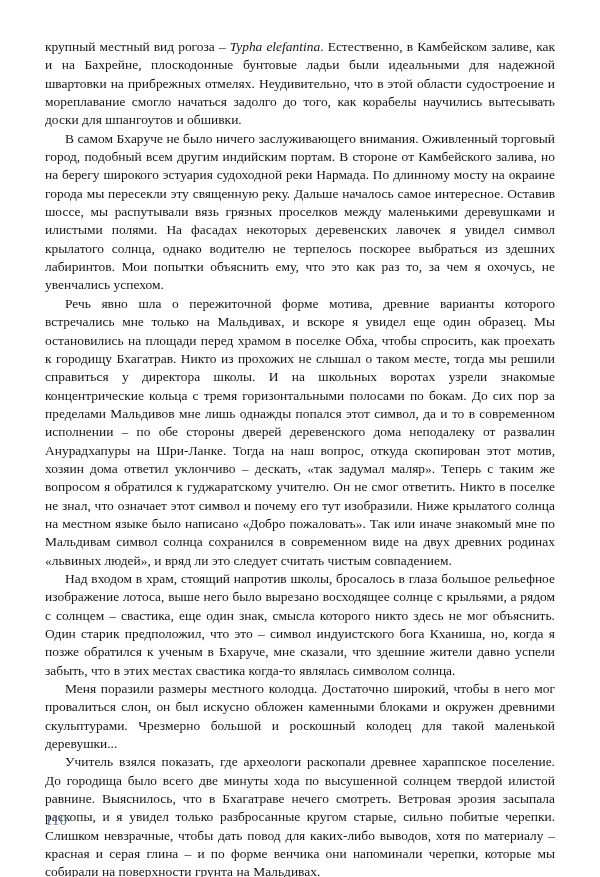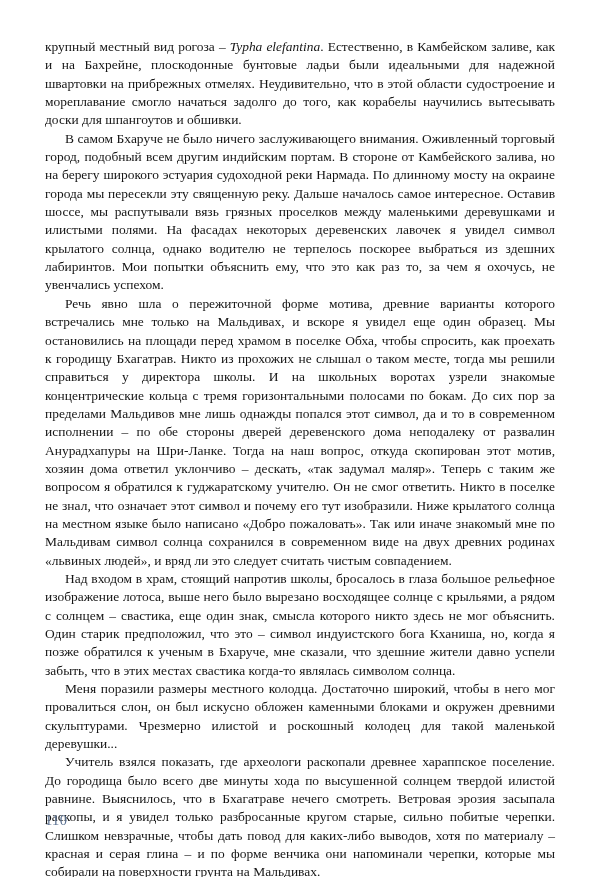--- a/index.html
+++ b/index.html
@@ -71,21 +71,21 @@
   <div class="text-column">
 
     <p class="para first"><span>крупный местный вид рогоза – </span><span class="sci-name">Typha elefantina</span><span>. Естественно, в Камбейском заливе, как и на Бахрейне, плоскодонные бунтовые ладьи были идеальными для надежной швартовки на прибрежных отмелях. Неудивительно, что в этой области судостроение и мореплавание смогло начаться задолго до того, как корабелы научились вытесывать доски для шпангоутов и обшивки.</span></p>
 
     <p class="para">В самом Бхаруче не было ничего заслуживающего внимания. Оживленный торговый город, подобный всем другим индийским портам. В стороне от Камбейского залива, но на берегу широкого эстуария судоходной реки Нармада. По длинному мосту на окраине города мы пересекли эту священную реку. Дальше началось самое интересное. Оставив шоссе, мы распутывали вязь грязных проселков между маленькими деревушками и илистыми полями. На фасадах некоторых деревенских лавочек я увидел символ крылатого солнца, однако водителю не терпелось поскорее выбраться из здешних лабиринтов. Мои попытки объяснить ему, что это как раз то, за чем я охочусь, не увенчались успехом.</p>
 
     <p class="para">Речь явно шла о пережиточной форме мотива, древние варианты которого встречались мне только на Мальдивах, и вскоре я увидел еще один образец. Мы остановились на площади перед храмом в поселке Обха, чтобы спросить, как проехать к городищу Бхагатрав. Никто из прохожих не слышал о таком месте, тогда мы решили справиться у директора школы. И на школьных воротах узрели знакомые концентрические кольца с тремя горизонтальными полосами по бокам. До сих пор за пределами Мальдивов мне лишь однажды попался этот символ, да и то в современном исполнении – по обе стороны дверей деревенского дома неподалеку от развалин Анурадхапуры на Шри-Ланке. Тогда на наш вопрос, откуда скопирован этот мотив, хозяин дома ответил уклончиво – дескать, «так задумал маляр». Теперь с таким же вопросом я обратился к гуджаратскому учителю. Он не смог ответить. Никто в поселке не знал, что означает этот символ и почему его тут изобразили. Ниже крылатого солнца на местном языке было написано «Добро пожаловать». Так или иначе знакомый мне по Мальдивам символ солнца сохранился в современном виде на двух древних родинах «львиных людей», и вряд ли это следует считать чистым совпадением.</p>
 
     <p class="para">Над входом в храм, стоящий напротив школы, бросалось в глаза большое рельефное изображение лотоса, выше него было вырезано восходящее солнце с крыльями, а рядом с солнцем – свастика, еще один знак, смысла которого никто здесь не мог объяснить. Один старик предположил, что это – символ индуистского бога Кханиша, но, когда я позже обратился к ученым в Бхаруче, мне сказали, что здешние жители давно успели забыть, что в этих местах свастика когда-то являлась символом солнца.</p>
 
-    <p class="para">Меня поразили размеры местного колодца. Достаточно широкий, чтобы в него мог провалиться слон, он был искусно обложен каменными блоками и окружен древними скульптурами. Чрезмерно илистой и роскошный колодец для такой маленькой деревушки...</p>
+    <p class="para">Меня поразили размеры местного колодца. Достаточно широкий, чтобы в него мог провалиться слон, он был искусно обложен каменными блоками и окружен древними скульптурами. Чрезмерно большой и роскошный колодец для такой маленькой деревушки...</p>
 
     <p class="para">Учитель взялся показать, где археологи раскопали древнее хараппское поселение. До городища было всего две минуты хода по высушенной солнцем твердой илистой равнине. Выяснилось, что в Бхагатраве нечего смотреть. Ветровая эрозия засыпала раскопы, и я увидел только разбросанные кругом старые, сильно побитые черепки. Слишком невзрачные, чтобы дать повод для каких-либо выводов, хотя по материалу – красная и серая глина – и по форме венчика они напоминали черепки, которые мы собирали на поверхности грунта на Мальдивах.</p>
 
   </div>
 
   <div class="folio">110</div>
 
 </div>
 
 </body></html>

